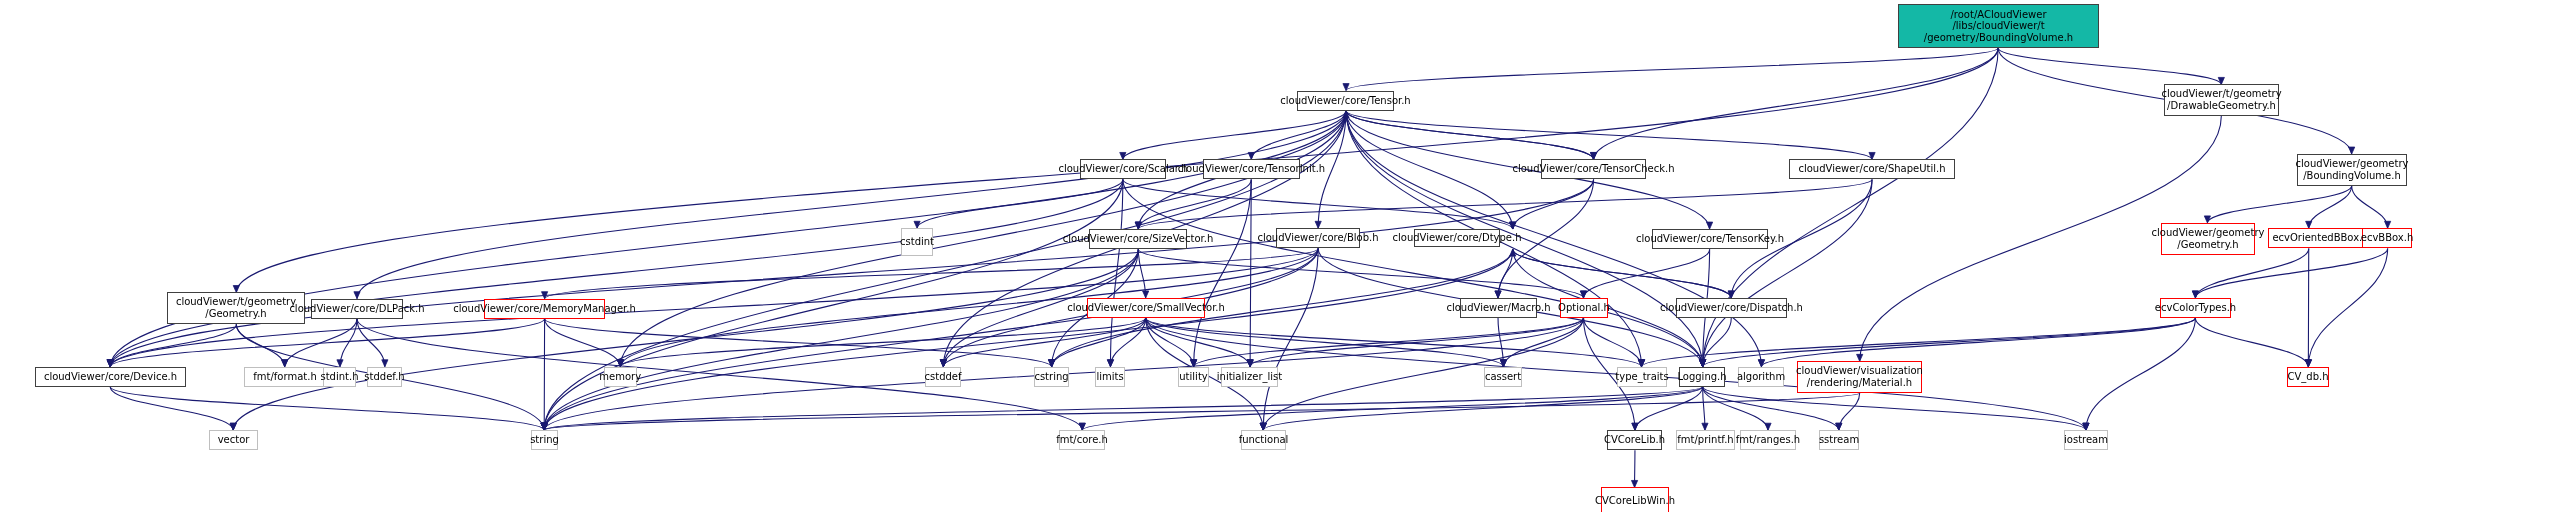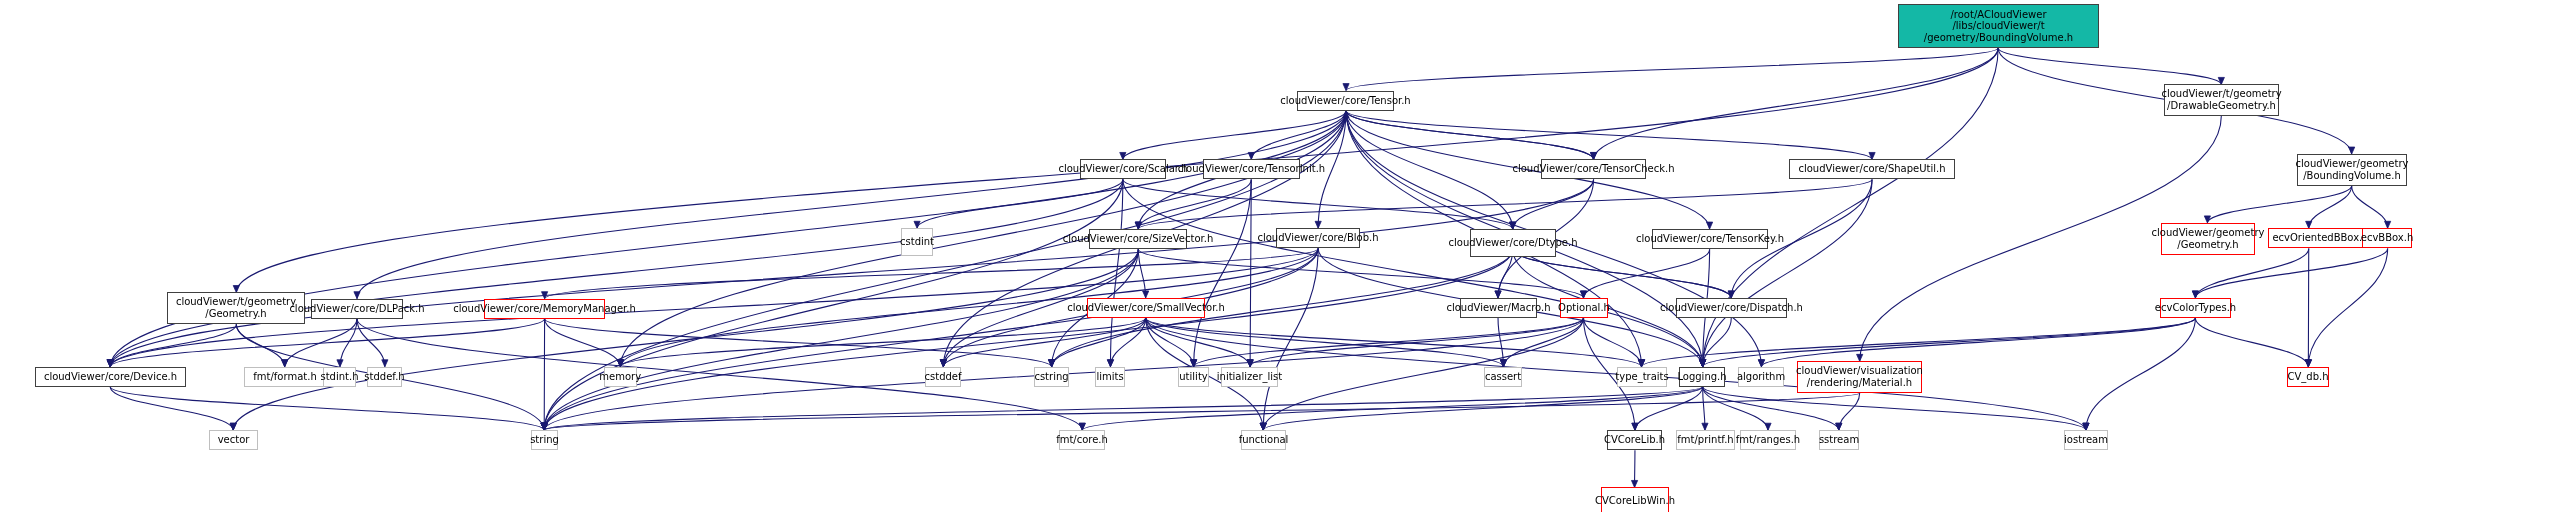--- a/index.html
+++ b/index.html
@@ -262,21 +262,21 @@
 /DrawableGeometry.h</div>
       <div class="node kind-internal" style="left: 2297px; top: 154px; width: 110px; height: 32px;">cloudViewer/geometry
 /BoundingVolume.h</div>
       <div class="node kind-internal" style="left: 1080px; top: 159px; width: 86px; height: 20px;">cloudViewer/core/Scalar.h</div>
       <div class="node kind-internal" style="left: 1203px; top: 159px; width: 97px; height: 20px;">cloudViewer/core/TensorInit.h</div>
       <div class="node kind-internal" style="left: 1541px; top: 159px; width: 105px; height: 20px;">cloudViewer/core/TensorCheck.h</div>
       <div class="node kind-internal" style="left: 1789px; top: 159px; width: 166px; height: 20px;">cloudViewer/core/ShapeUtil.h</div>
       <div class="node kind-system" style="left: 901px; top: 228px; width: 32px; height: 28px;">cstdint</div>
       <div class="node kind-internal" style="left: 1276px; top: 228px; width: 84px; height: 20px;">cloudViewer/core/Blob.h</div>
       <div class="node kind-internal" style="left: 1089px; top: 229px; width: 98px; height: 20px;">cloudViewer/core/SizeVector.h</div>
-      <div class="node kind-internal" style="left: 1470px; top: 229px; width: 86px; height: 28px;">cloudViewer/core/Dtype.h</div>
+      <div class="node kind-internal" style="left: 1414px; top: 229px; width: 86px; height: 18px;">cloudViewer/core/Dtype.h</div>
       <div class="node kind-internal" style="left: 1652px; top: 229px; width: 116px; height: 20px;">cloudViewer/core/TensorKey.h</div>
       <div class="node kind-truncated" style="left: 2161px; top: 223px; width: 94px; height: 32px;">cloudViewer/geometry
 /Geometry.h</div>
       <div class="node kind-truncated" style="left: 2268px; top: 228px; width: 105px; height: 20px;">ecvOrientedBBox.h</div>
       <div class="node kind-truncated" style="left: 2362px; top: 228px; width: 50px; height: 20px;">ecvBBox.h</div>
       <div class="node kind-internal" style="left: 167px; top: 292px; width: 138px; height: 32px;">cloudViewer/t/geometry
 /Geometry.h</div>
       <div class="node kind-internal" style="left: 311px; top: 299px; width: 92px; height: 20px;">cloudViewer/core/DLPack.h</div>
       <div class="node kind-truncated" style="left: 484px; top: 299px; width: 121px; height: 20px;">cloudViewer/core/MemoryManager.h</div>
       <div class="node kind-truncated" style="left: 1087px; top: 298px; width: 118px; height: 20px;">cloudViewer/core/SmallVector.h</div>

